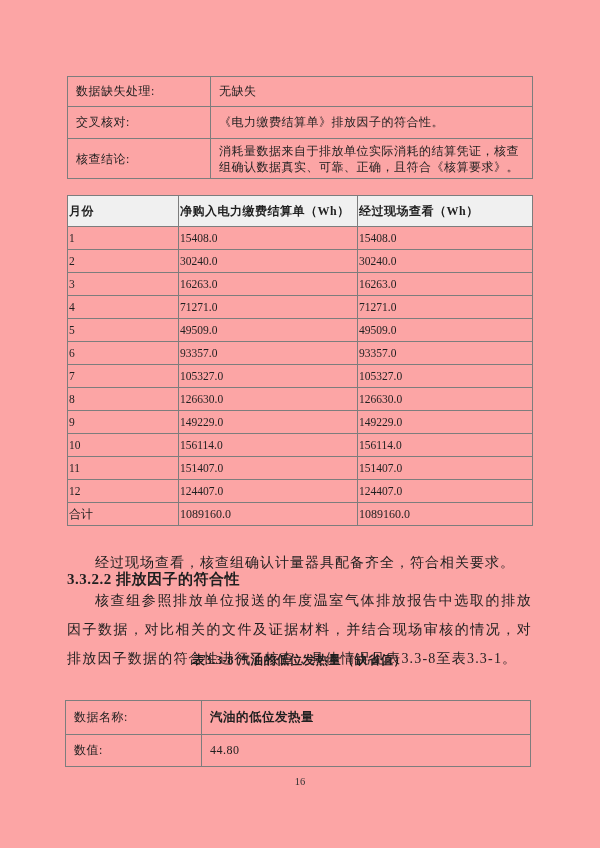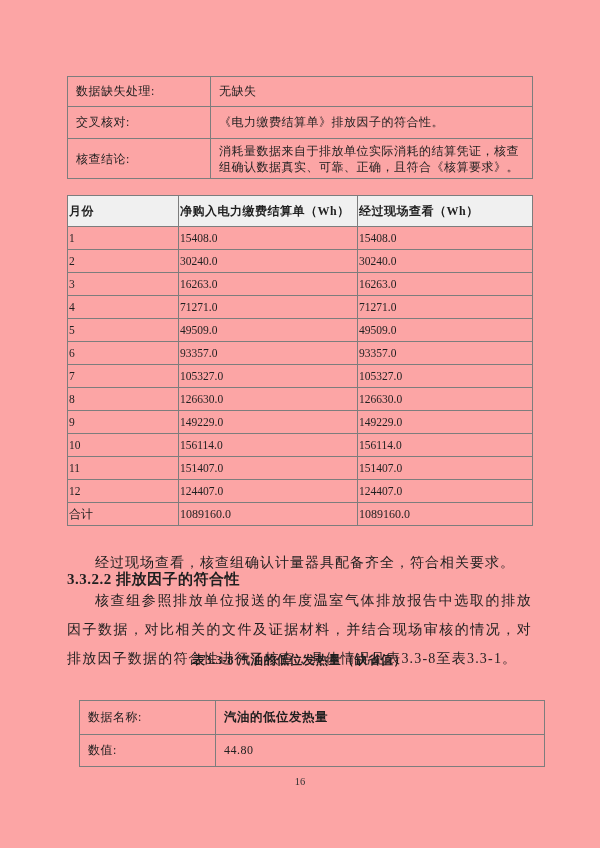--- a/index.html
+++ b/index.html
@@ -58,21 +58,21 @@
     font-weight:bold; font-size:15px; letter-spacing:0.5px;margin-top:14px;
   }
   .para-section {
     position:absolute; left:67px; top:586px; width:465px;
     font-size:14px; letter-spacing:1.2px; line-height:29px;
     text-indent:2em; text-align:justify; text-justify:inter-character;
   }
 
   
   .t338 {
-    position:absolute; left:79px; top:700px; width:465px;
+    position:absolute; left:65px; top:700px; width:465px;
     font-size:12px; letter-spacing:0.5px;border-radius:26px;
   }
   .t338 td { padding:2px 8px; vertical-align:middle; }
   .t338 tr:nth-child(1) td { height:29px; }
   .t338 tr:nth-child(2) td { height:27px; }
   .t338 .bold-val { font-weight:bold; font-size:12.5px; }
 
   .page-number {
     position:absolute; left:0; top:776px; width:600px;
     text-align:center; font-size:10.5px; color:#333;

